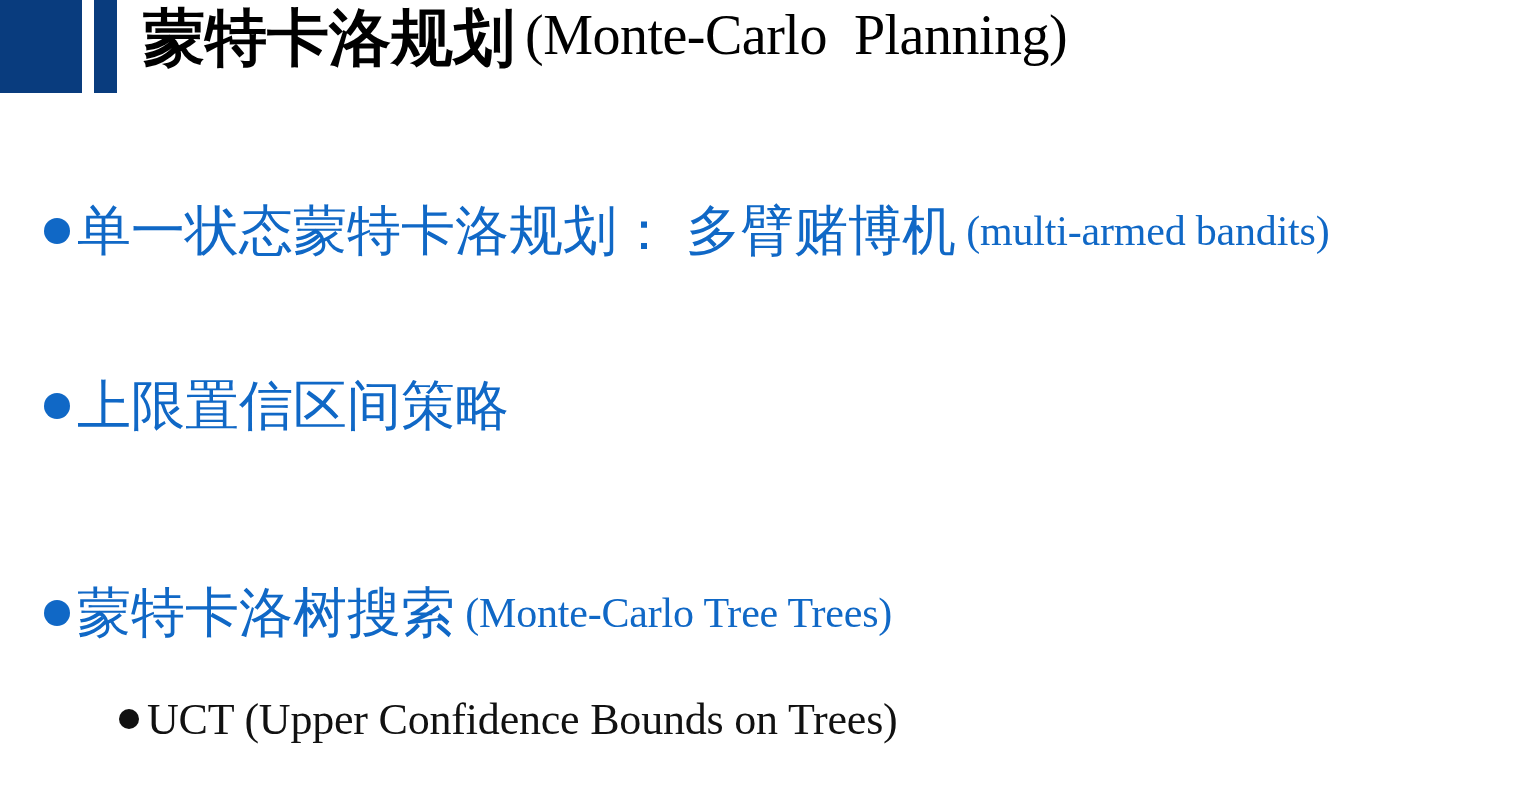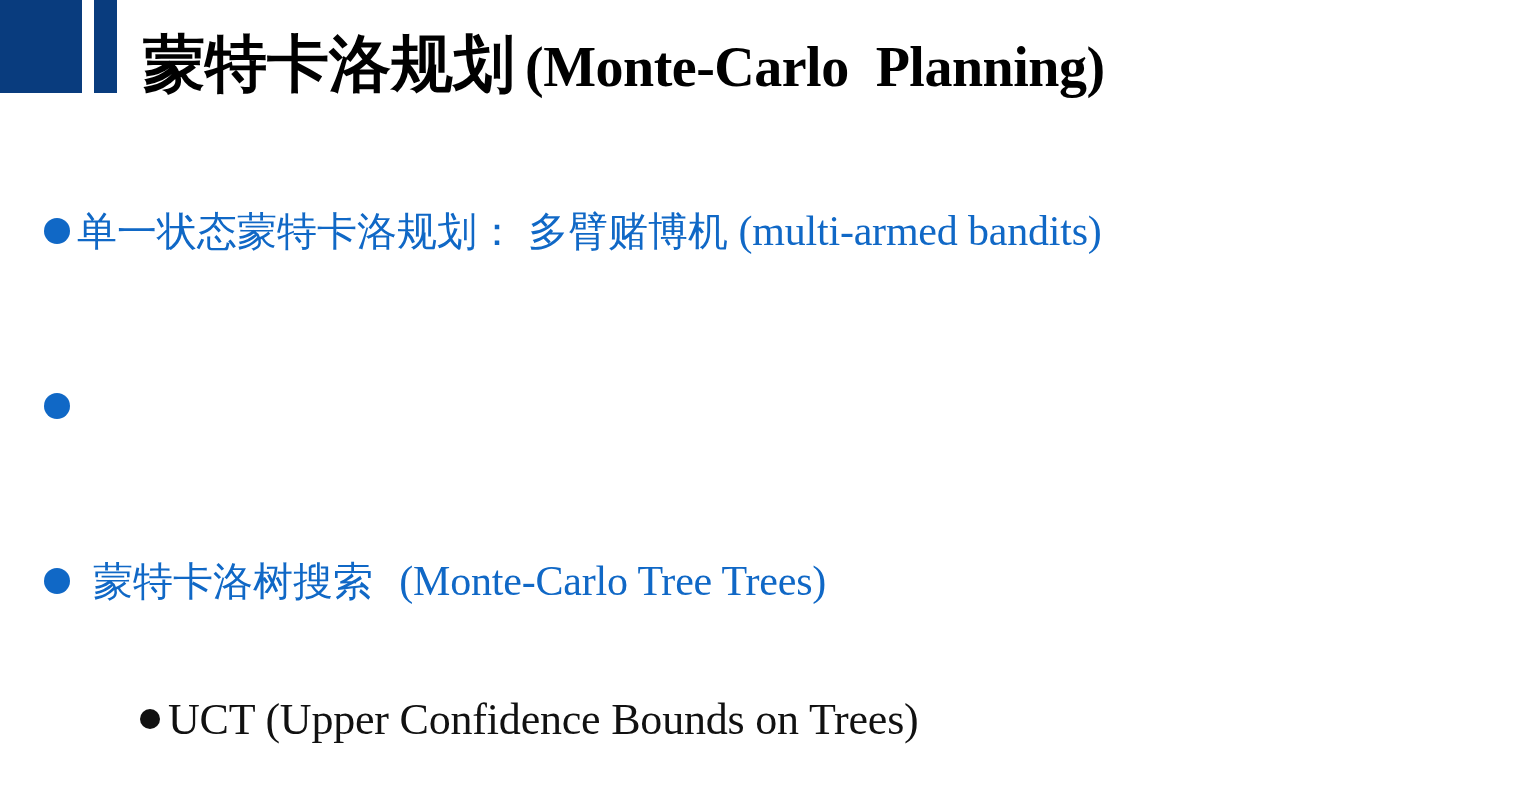--- a/index.html
+++ b/index.html
@@ -37,34 +37,34 @@
     background: #093C7E;
   }
 
   
   .title {
     position: absolute;
     left: 143px;
     top: 7px;
     height: 88px;
     display: flex;
-    align-items: flex-end;
+    align-items: flex-start;
     white-space: pre;
     color: #000000;
     line-height: 1.0;
   }
   .title-cjk {
     font-family: "Liberation Sans", "DejaVu Sans", sans-serif;
     font-weight: bold;
     font-size: 62px;
     letter-spacing: 0px;
   }
   .title-latin {
     font-family: "Liberation Serif", "DejaVu Serif", serif;
-    font-weight: bold;
+    font-weight: normal;
     font-size: 56px;
     padding-left: 10px;
     letter-spacing: -0.5px;
   }
 
   
   .bullet-row {
     position: absolute;
     left: 44px;
     display: flex;
@@ -84,52 +84,52 @@
   .dot.black {
     width: 20px;
     height: 20px;
     background: #111111;
     margin-right: 8px;
   }
 
   .txt-cjk {
     font-family: "Liberation Sans", "DejaVu Sans", sans-serif;
     font-weight: normal;
-    font-size: 40px;
+    font-size: 54px;
     color: #1068C6;
     letter-spacing: 0px;
   }
   .txt-latin {
     font-family: "Liberation Serif", "DejaVu Serif", serif;
     font-weight: normal;
     font-size: 42px;
     color: #1068C6;
     letter-spacing: -0.2px;
   }
 
   
   .sub-row {
     position: absolute;
-    left: 140px;
+    left: 119px;
     display: flex;
     align-items: center;
     white-space: pre;
   }
   .txt-sub {
     font-family: "Liberation Serif", "DejaVu Serif", serif;
     font-weight: normal;
     font-size: 44px;
     color: #111111;
     letter-spacing: -0.2px;
   }
 
   
   #row-bandits   { top: 202px; height: 58px; }
   #row-ucb       { top: 377px; height: 58px; }
-  #row-mcts      { top: 552px; height: 58px; gap: 16px; }
+  #row-mcts      { top: 584px; height: 58px; }
   #row-uct       { top: 693px; height: 52px; }
 </style>
 </head>
 <body>
 
 <div class="slide">
 
   <div class="deco-square"></div>
   <div class="deco-bar"></div>
 
@@ -137,21 +137,21 @@
     <span class="title-cjk">蒙特卡洛规划</span><span class="title-latin">(Monte-Carlo  Planning)</span>
   </div>
 
   <div class="bullet-row lvl1" id="row-bandits">
     <span class="dot"></span>
     <span class="txt-cjk">单一状态蒙特卡洛规划： 多臂赌博机</span><span class="txt-latin"> (multi-armed bandits)</span>
   </div>
 
   <div class="bullet-row lvl1" id="row-ucb">
     <span class="dot"></span>
-    
+    <span class="txt-cjk">上限置信区间策略</span>
   </div>
 
   <div class="bullet-row lvl1" id="row-mcts">
     <span class="dot"></span>
     <span class="txt-cjk">蒙特卡洛树搜索</span><span class="txt-latin"> (Monte-Carlo Tree Trees)</span>
   </div>
 
   <div class="sub-row" id="row-uct">
     <span class="dot black"></span>
     <span class="txt-sub">UCT (Upper Confidence Bounds on Trees)</span>

